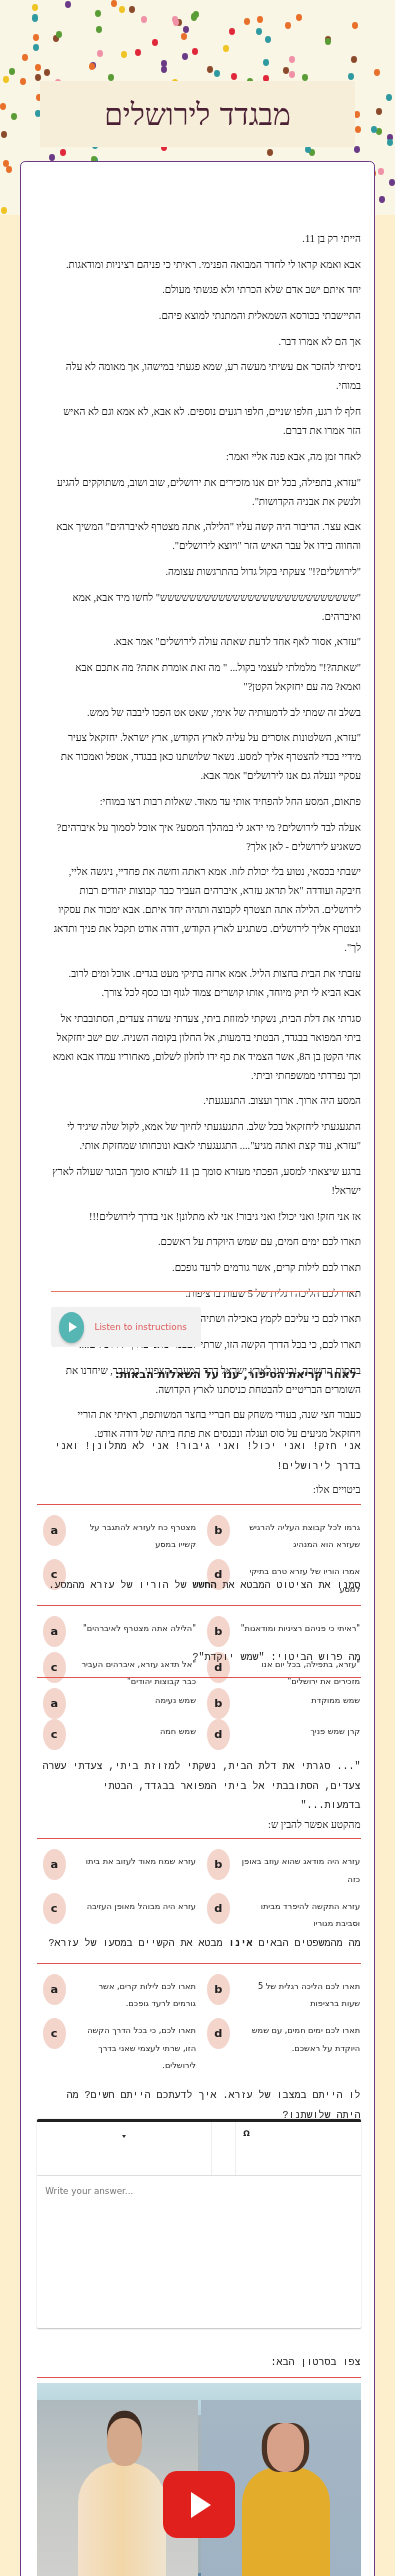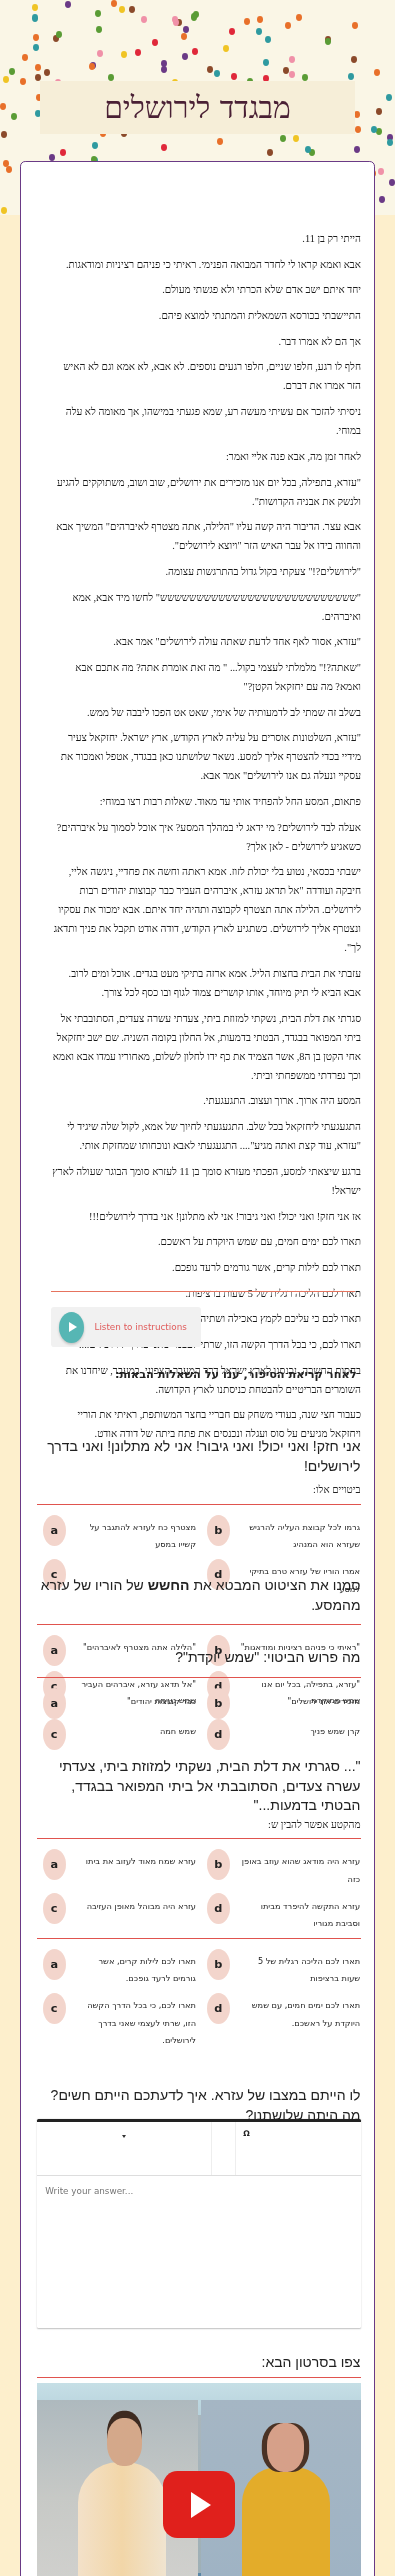--- a/index.html
+++ b/index.html
@@ -12,21 +12,21 @@
     height: 3971px;
     overflow: hidden;
   }
   .header-bg {
     position: absolute; left: 0; top: 0; width: 396px; height: 215px;
     background: #faf6e6;
     overflow: hidden;
   }
   .dot { position: absolute; width: 6.2px; height: 7.2px; border-radius: 50%; }
   .title-box {
-    position: absolute; left: 40px; top: 81px; width: 315px; height: 53px;
+    position: absolute; left: 40px; top: 81px; width: 315px; height: 66px;
     background: #f6eed8;
     display: flex; align-items: center; justify-content: center;
   }
   .title-box h1 {
     font-family: "DejaVu Serif", serif; font-weight: normal;
     font-size: 30px; color: #4a2035; direction: rtl;
   }
   .card {
     position: absolute; left: 20px; top: 161px; width: 355px; height: 3798px;
     background: #ffffff;
@@ -55,21 +55,21 @@
   }
   .play-tri { width: 0; height: 0; border-top: 5.7px solid transparent; border-bottom: 5.7px solid transparent; border-left: 8.8px solid #fff; margin-left: 2.1px; }
   .listen-label { margin-left: 10.3px; font-family: "DejaVu Sans", sans-serif; color: #e05b5b; font-size: 8.8px; }
   .section-heading {
     position: absolute; right: 17.5px; top: 1206px;
     direction: rtl; font-family: "DejaVu Sans", sans-serif; font-weight: bold; font-size: 11.3px; color: #222;
   }
   .q-block { position: absolute; left: 15.5px; width: 324px; }
   .q-text {
     direction: rtl; text-align: right;
-    font-family: Liberation Sans, sans-serif; font-size: 14px; line-height: 19.6px;
+    font-family: Liberation Mono, monospace; font-size: 10px; line-height: 19.6px;
     color: #222; padding-bottom: 5.2px;
   }
   .q-sub { direction: rtl; text-align: right; font-family: "Liberation Serif", serif; font-size: 10.3px; line-height: 18.5px; color: #222; }
   .q-line { height: 0.5px; background: #e0534e; margin: 4.1px 0 0 0; }
   .options {
     display: grid; grid-template-columns: 160px 160px; column-gap: 4.1px; row-gap: 5.2px;
     margin-top: 10.3px;
   }
   .option { display: flex; align-items: flex-start; cursor: pointer; }
   .bubble {
@@ -279,22 +279,22 @@
 </div>
 
 <div class="card">
 
   <div class="story" id="story">
       <p>הייתי רק בן 11.</p>
       <p>אבא ואמא קראו לי לחדר המבואה הפנימי. ראיתי כי פניהם רציניות ומודאגות.</p>
       <p>יחד איתם ישב אדם שלא הכרתי ולא פגשתי מעולם.</p>
       <p>התיישבתי בכורסא השמאלית והמתנתי למוצא פיהם.</p>
       <p>אך הם לא אמרו דבר.</p>
+      <p>ניסיתי להזכר אם עשיתי מעשה רע, שמא פגעתי במישהו, אך מאומה לא עלה במוחי.</p>
       <p>חלף לו רגע, חלפו שניים, חלפו רגעים נוספים. לא אבא, לא אמא וגם לא האיש הזר אמרו את דברם.</p>
-      <p>ניסיתי להזכר אם עשיתי מעשה רע, שמא פגעתי במישהו, אך מאומה לא עלה במוחי.</p>
       <p>לאחר זמן מה, אבא פנה אליי ואמר:</p>
       <p>"עזרא, בתפילה, בכל יום אנו מזכירים את ירושלים, שוב ושוב, משתוקקים להגיע ולנשק את אבניה הקדושות".</p>
       <p>אבא עצר. הדיבור היה קשה עליו "הלילה, אתה מצטרף לאיברהים" המשיך אבא והחווה בידו אל עבר האיש הזר "ויוצא לירושלים".</p>
       <p>"לירושלים?!" צעקתי בקול גדול בהתרגשות עצומה.</p>
       <p>"ששששששששששששששששששששששששששש" לחשו מיד אבא, אמא ואיברהים.</p>
       <p>"עזרא, אסור לאף אחד לדעת שאתה עולה לירושלים" אמר אבא.</p>
       <p>"שאתה?!" מלמלתי לעצמי בקול... " מה זאת אומרת אתה? מה אתכם אבא ואמא? מה עם יחזקאל הקטן?"</p>
       <p>בשלב זה שמתי לב לדמעותיה של אימי, שאט אט הפכו ליבבה של ממש.</p>
       <p>"עזרא, השלטונות אוסרים על עליה לארץ הקודש, ארץ ישראל. יחזקאל צעיר מידיי בכדי להצטרף אליך למסע. נשאר שלושתנו כאן בבגדד, אטפל ואמכור את עסקיי ונעלה גם אנו לירושלים" אמר אבא.</p>
       <p>פתאום, המסע החל להפחיד אותי עד מאוד. שאלות רבות רצו במוחי:</p>
@@ -413,20 +413,21 @@
           <div class="opt-text">עזרא היה מבוהל מאופן העזיבה</div>
         </div>
       <div class="option">
           <div class="bubble">d</div>
           <div class="opt-text">עזרא התקשה להיפרד מביתו וסביבת מגוריו</div>
         </div>
     </div>
   </div>
 
   <div class="q-block" style="top:1772px;">
+    <div class="q-text"><span>מה מהמשפטים הבאים </span><b>אינו</b><span> מבטא את הקשיים במסעו של עזרא?</span></div>
     <div class="q-line"></div>
     <div class="options">
       <div class="option">
           <div class="bubble">a</div>
           <div class="opt-text">תארו לכם לילות קרים, אשר גורמים לרעד גופכם.</div>
         </div>
       <div class="option">
           <div class="bubble">b</div>
           <div class="opt-text">תארו לכם הליכה רגלית של 5 שעות ברציפות</div>
         </div>

